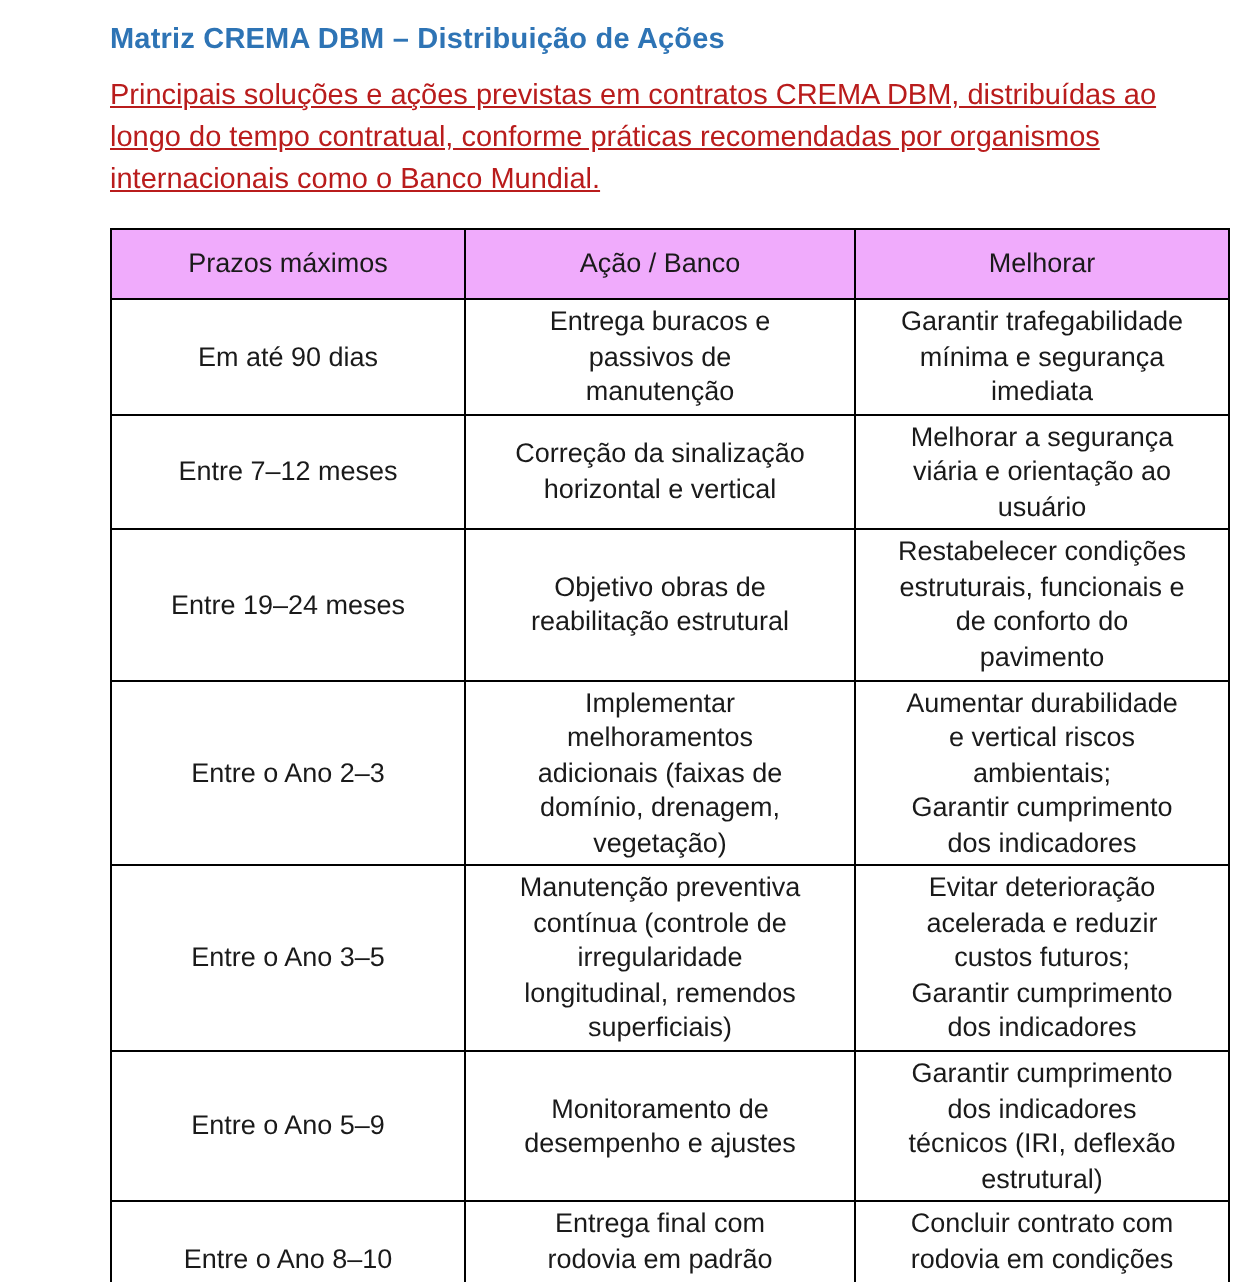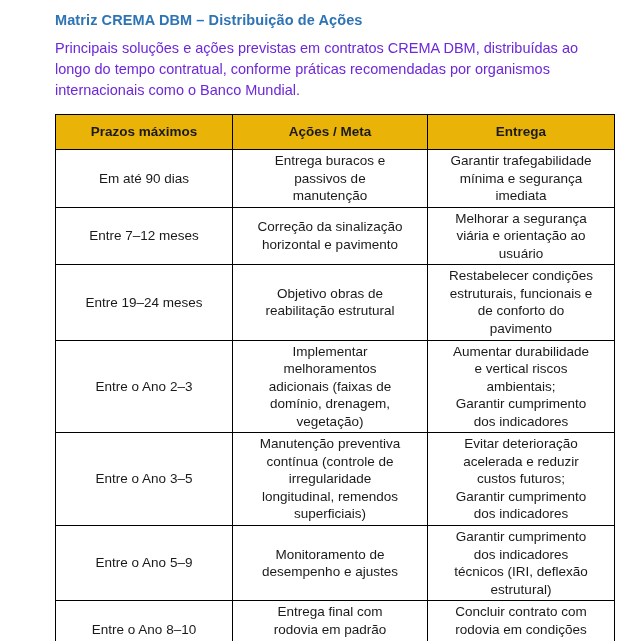--- a/index.html
+++ b/index.html
@@ -23,21 +23,22 @@
     font-size: 14.5px;
     font-weight: bold;
     color: #2E74B5;
     margin: 0 0 10px 0;
     letter-spacing: 0.1px;
   }
   .intro {
     font-size: 14.5px;
     line-height: 1.45;
     margin: 0 0 13px 0;
-    color: #6d28d9;
+    color: #b91c1c;
+    text-decoration: underline;
   }
   table.crema {
     border-collapse: collapse;
     table-layout: fixed;
     width: 559px;
   }
   col.c1 { width: 177px; }
   col.c2 { width: 195px; }
   col.c3 { width: 187px; }
   table.crema th,
@@ -45,22 +46,22 @@
     border: 1px solid #000000;
     text-align: center;
     vertical-align: middle;
     font-size: 13.5px;
     line-height: 1.3;
     padding: 2px 5px;
     white-space: pre-line;
     word-wrap: break-word;
   }
   table.crema th {
-    background: #eab308;
-    font-weight: bold;
+    background: #f0abfc;
+    font-weight: normal;
     height: 28px;
     padding: 3px 5px;
   }
 </style>
 </head>
 <body>
 
 <div class="page">
 
   <h1 class="doc-title">Matriz CREMA DBM – Distribuição de Ações</h1>
@@ -69,38 +70,38 @@
 
   <table class="crema">
     <colgroup>
       <col class="c1">
         <col class="c2">
         <col class="c3">
     </colgroup>
     <thead>
       <tr>
         <th>Prazos máximos</th>
-        <th>Ações / Meta</th>
-        <th>Entrega</th>
+        <th>Ação / Banco</th>
+        <th>Melhorar</th>
       </tr>
     </thead>
     <tbody id="crema-tbody">
         <tr>
           <td>Em até 90 dias</td>
           <td>Entrega buracos e
 passivos de
 manutenção</td>
           <td>Garantir trafegabilidade
 mínima e segurança
 imediata</td>
         </tr>
         <tr>
           <td>Entre 7–12 meses</td>
           <td>Correção da sinalização
-horizontal e pavimento</td>
+horizontal e vertical</td>
           <td>Melhorar a segurança
 viária e orientação ao
 usuário</td>
         </tr>
         <tr>
           <td>Entre 19–24 meses</td>
           <td>Objetivo obras de
 reabilitação estrutural</td>
           <td>Restabelecer condições
 estruturais, funcionais e

